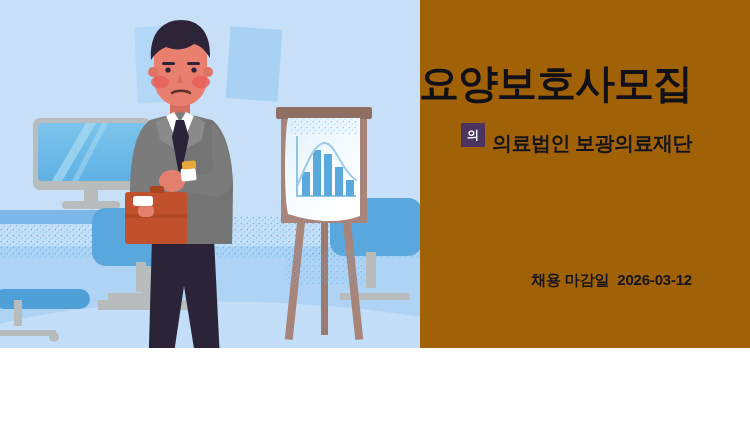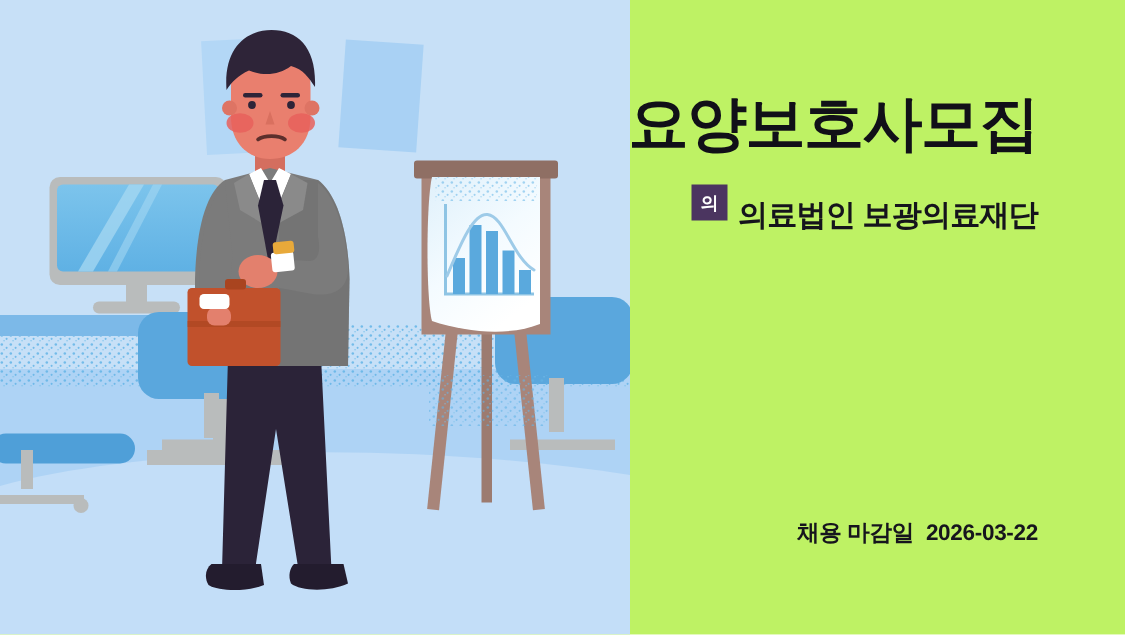--- a/index.html
+++ b/index.html
@@ -3,23 +3,23 @@
 <meta charset="utf-8">
 <style>
   html, body {
     margin: 0;
     padding: 0;
     background: #ffffff;
   }
   #poster {
     position: relative;
     width: 750px;
-    height: 423px;
+    height: 348px;
     overflow: hidden;
-    background: #bef264;
+    background: #a16207;
     font-family: "Liberation Sans", "DejaVu Sans", sans-serif;
     user-select: none;
   }
 
   
   .blob {
     position: absolute;
     left: 0; top: 0;
     width: 470px; height: 423px;
   }
@@ -266,16 +266,16 @@
 
   <div class="text-panel">
     <div class="headline">요양보호사모집</div>
     <div class="sub-row">
       <div class="badge">의</div>
       <div class="subtitle">의료법인 보광의료재단</div>
     </div>
   </div>
 
   <div class="deadline">
-    <span>채용 마감일</span><span class="dl-date">2026-03-22</span>
+    <span>채용 마감일</span><span class="dl-date">2026-03-12</span>
   </div>
 
 </div>
 
 </body></html>

